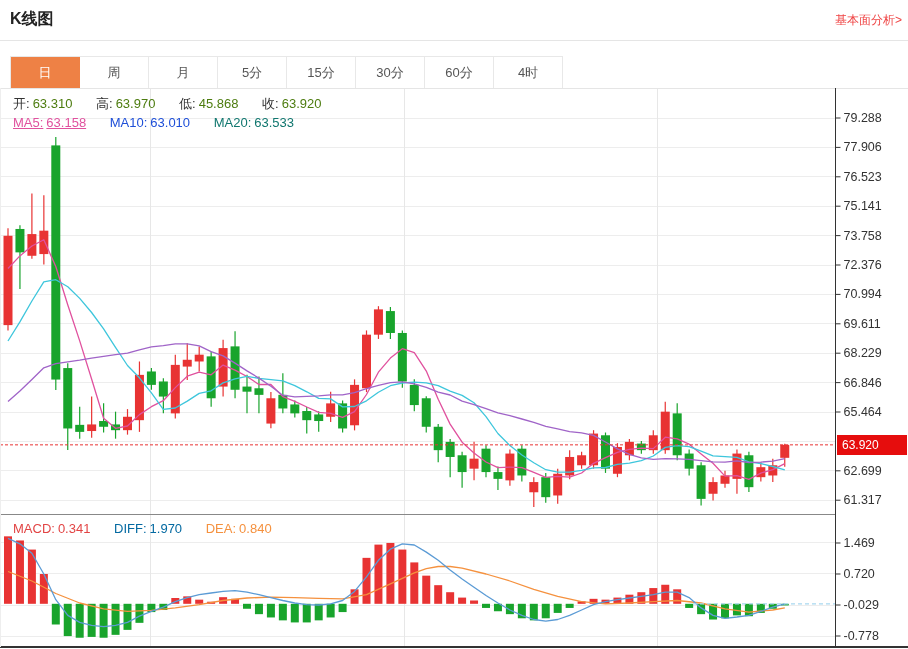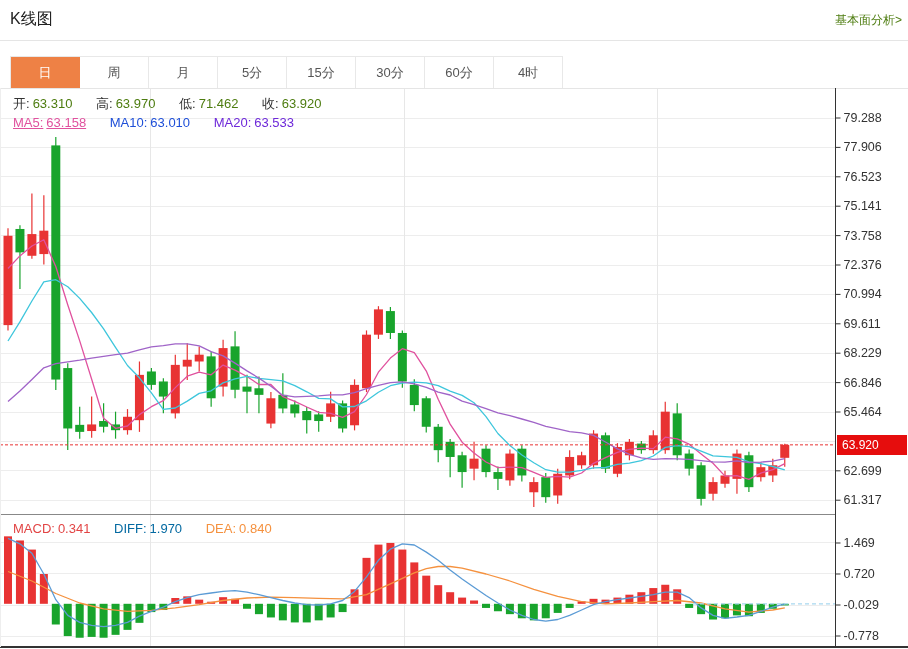--- a/index.html
+++ b/index.html
@@ -1,32 +1,32 @@
 <!DOCTYPE html>
 <html><head>
 <meta charset="utf-8">
 <style>
   html,body{margin:0;padding:0;background:#fff;}
   body{width:908px;height:649px;overflow:hidden;position:relative;
        font-family:"Liberation Sans","DejaVu Sans",sans-serif;-webkit-font-smoothing:antialiased;}
   .header{position:absolute;left:0;top:0;width:908px;height:40px;border-bottom:1px solid #e5e5e5;}
-  .title{position:absolute;left:10px;top:9px;font-size:16px;font-weight:normal;color:#222;}
-  .fund-link{position:absolute;right:6px;top:12px;font-size:12px;color:#4d7c0f;cursor:pointer;}
+  .title{position:absolute;left:10px;top:9px;font-size:16px;font-weight:bold;color:#222;}
+  .fund-link{position:absolute;right:6px;top:12px;font-size:12px;color:#ef4444;cursor:pointer;}
   .tabbar{position:absolute;left:10px;top:56px;height:32px;display:flex;border-top:1px solid #e8e8e8;border-left:1px solid #e8e8e8;}
   .tab{width:69px;height:32px;line-height:32px;text-align:center;font-size:13px;color:#555;
        border-right:1px solid #e8e8e8;border-bottom:1px solid #e8e8e8;background:#fff;cursor:pointer;box-sizing:border-box;}
   .tab.active{background:#ee8145;color:#fff;border-color:#ee8145;}
   .chart-wrap{position:absolute;left:0;top:88px;width:908px;height:561px;border-top:1px solid #e5e5e5;box-sizing:border-box;}
   svg{position:absolute;left:0;top:88px;}
   .legend{position:absolute;font-size:13px;white-space:nowrap;z-index:5;}
   .legend span{margin-right:3px;}
   .lbl{color:#333;}
   .val-red{color:#4d7c0f;}
   .gap{display:inline-block;width:14px;}
-  .ma5{color:#e0519e;text-decoration:underline;} .ma10{color:#1d4ed8;} .ma20{color:#6d28d9;}
+  .ma5{color:#e0519e;text-decoration:underline;} .ma10{color:#1d4ed8;} .ma20{color:#0f766e;}
   .m-macd{color:#e24444;} .m-diff{color:#0369a1;} .m-dea{color:#f5913e;}
   .price-badge{position:absolute;left:837px;width:70px;height:20px;background:#e60d0d;color:#fff;
        font-size:12px;line-height:20px;padding-left:5px;box-sizing:border-box;z-index:6;}
 </style>
 </head>
 <body>
 
 <div class="header">
   <div class="title">K线图</div>
   <div class="fund-link">基本面分析&gt;</div>
@@ -308,21 +308,21 @@
     <text x="843.5" y="577.9992" font-size="12.5" fill="#333" font-family="&quot;Liberation Sans&quot;,&quot;DejaVu Sans&quot;,sans-serif">0.720</text>
     <line x1="835.5" y1="605.0003099999999" x2="840.5" y2="605.0003099999999" stroke="#333" stroke-width="1"></line>
     <text x="843.5" y="609.0003099999999" font-size="12.5" fill="#333" font-family="&quot;Liberation Sans&quot;,&quot;DejaVu Sans&quot;,sans-serif">-0.029</text>
     <line x1="835.5" y1="636.0014199999999" x2="840.5" y2="636.0014199999999" stroke="#333" stroke-width="1"></line>
     <text x="843.5" y="640.0014199999999" font-size="12.5" fill="#333" font-family="&quot;Liberation Sans&quot;,&quot;DejaVu Sans&quot;,sans-serif">-0.778</text>
   </svg>
 
 <div class="legend" style="left:13px;top:95px;">
   <span class="lbl">开:</span><span class="val-red">63.310</span><span class="gap"></span>
   <span class="lbl">高:</span><span class="val-red">63.970</span><span class="gap"></span>
-  <span class="lbl">低:</span><span class="val-red">71.462</span><span class="gap"></span>
+  <span class="lbl">低:</span><span class="val-red">45.868</span><span class="gap"></span>
   <span class="lbl">收:</span><span class="val-red">63.920</span>
 </div>
 
 <div class="legend" style="left:13px;top:115px;">
   <span class="ma5">MA5:</span><span class="ma5">63.158</span><span class="gap"></span>
   <span class="ma10">MA10:</span><span class="ma10">63.010</span><span class="gap"></span>
   <span class="ma20">MA20:</span><span class="ma20">63.533</span>
 </div>
 
 <div class="legend" style="left:13px;top:521px;">

